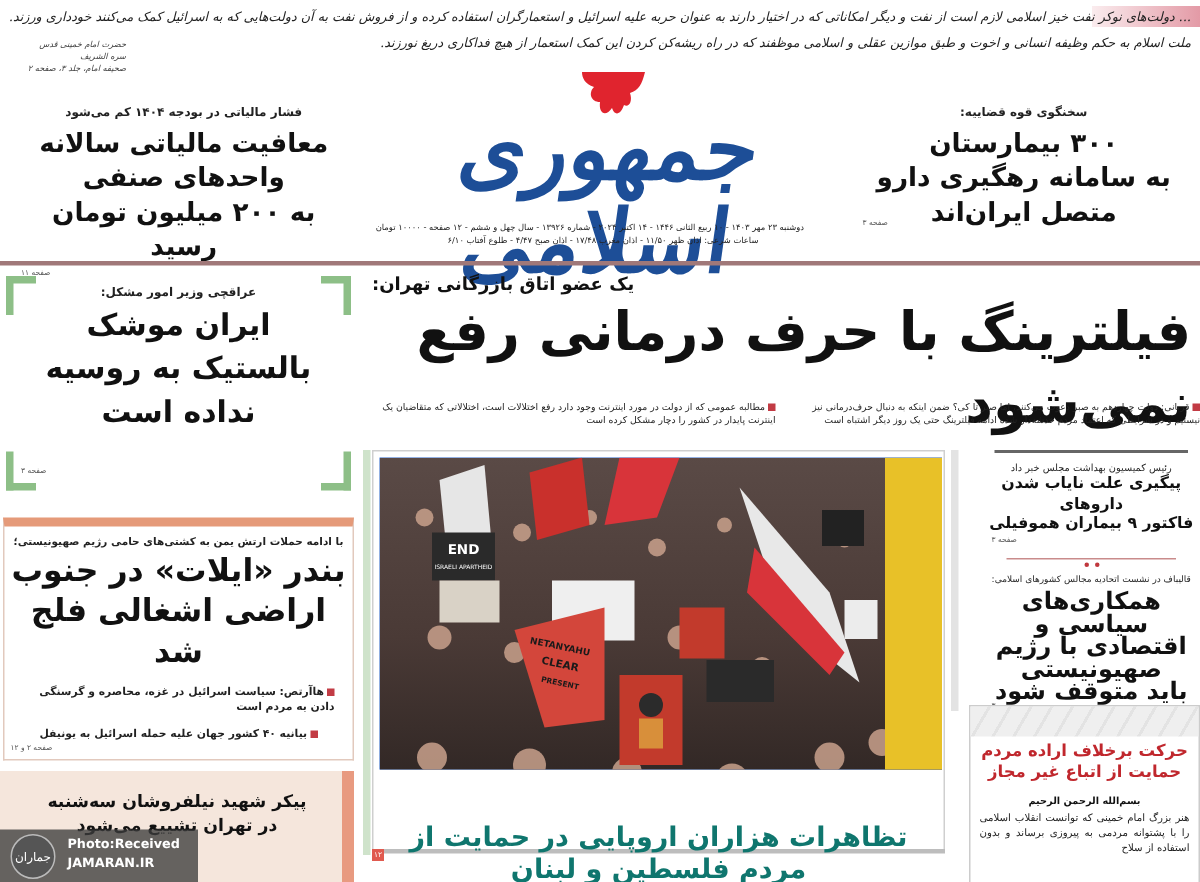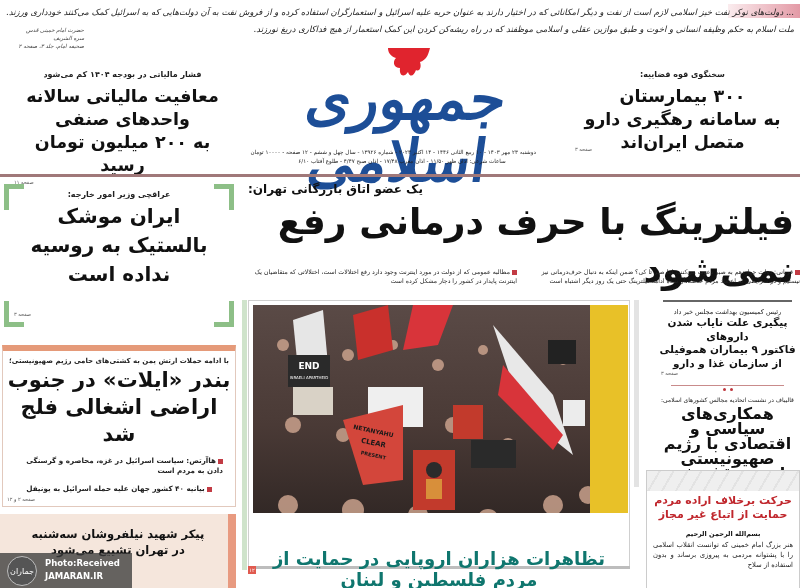--- a/index.html
+++ b/index.html
@@ -151,21 +151,21 @@
     <div class="lead-col"><span class="bullet"></span><span>قربانی: دولت چهاردهم به صبر دعوت می‌کنند، اما صبر تا کی؟ ضمن اینکه به دنبال حرف‌درمانی نیز نیستیم و در شرایطی که اعتماد مردم خدشه‌دار شده ادامه فیلترینگ حتی یک روز دیگر اشتباه است</span></div>
     <div class="lead-col"><span class="bullet"></span><span>مطالبه عمومی که از دولت در مورد اینترنت وجود دارد رفع اختلالات است، اختلالاتی که متقاضیان یک اینترنت پایدار در کشور را دچار مشکل کرده است</span></div>
   </div>
 </div>
 
 <div class="green-box">
   <div class="gc tl"></div>
   <div class="gc tr"></div>
   <div class="gc bl"></div>
   <div class="gc br"></div>
-  <div class="kicker">عراقچی وزیر امور خارجه:</div>
+  <div class="kicker">عراقچی وزیر امور مشکل:</div>
   <div class="headline">
     <div>ایران موشک</div>
     <div>بالستیک به روسیه</div>
     <div>نداده است</div>
   </div>
   <span class="pageref" style="left:10px;bottom:10px;">صفحه ۳</span>
 </div>
 
 <div class="orange-box">
   <div class="kicker">با ادامه حملات ارتش یمن به کشتی‌های حامی رژیم صهیونیستی؛</div>
@@ -257,21 +257,20 @@
 <div class="photo-pageref">۱۲</div>
 <div class="photo-caption">تظاهرات هزاران اروپایی در حمایت از مردم فلسطین و لبنان</div>
 
 <div class="rcol">
   <div class="rcol-rule"></div>
   <div class="r1">
     <div class="kicker">رئیس کمیسیون بهداشت مجلس خبر داد</div>
     <div class="headline">
       <div>پیگیری علت نایاب شدن داروهای</div>
       <div>فاکتور ۹ بیماران هموفیلی</div>
-      <div>از سازمان غذا و دارو</div>
     </div>
     <div class="pageref-r" style="text-align:left;padding-left:6px;">صفحه ۳</div>
   </div>
   <div class="divider-dots"><span></span><span></span></div>
   <div class="r2">
     <div class="kicker">قالیباف در نشست اتحادیه مجالس کشورهای اسلامی:</div>
     <div class="headline" style="margin-top:3px;">
       <div>همکاری‌های سیاسی و</div>
       <div>اقتصادی با رژیم صهیونیستی</div>
       <div>باید متوقف شود</div>

